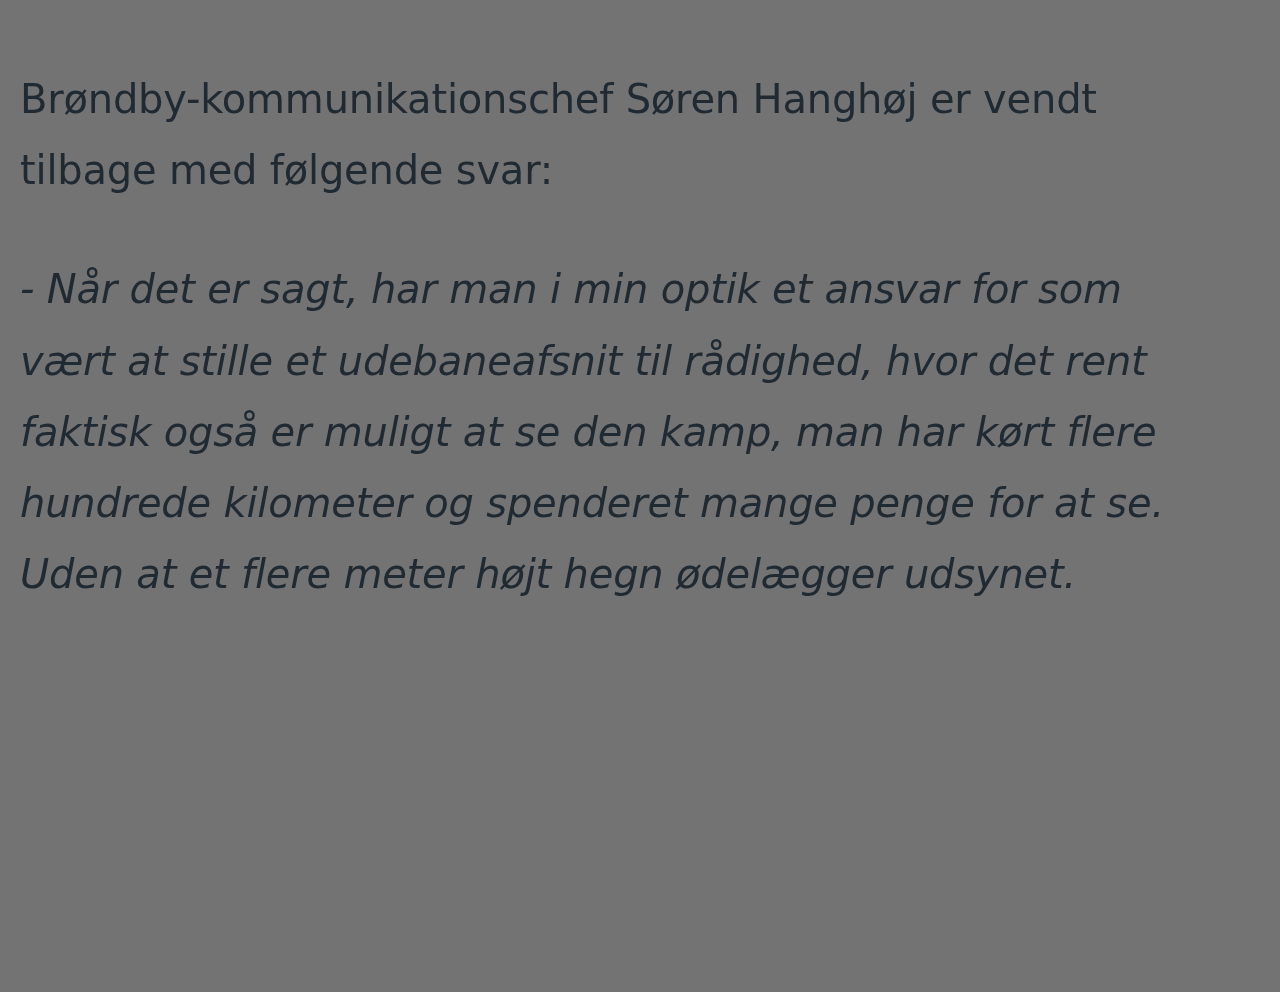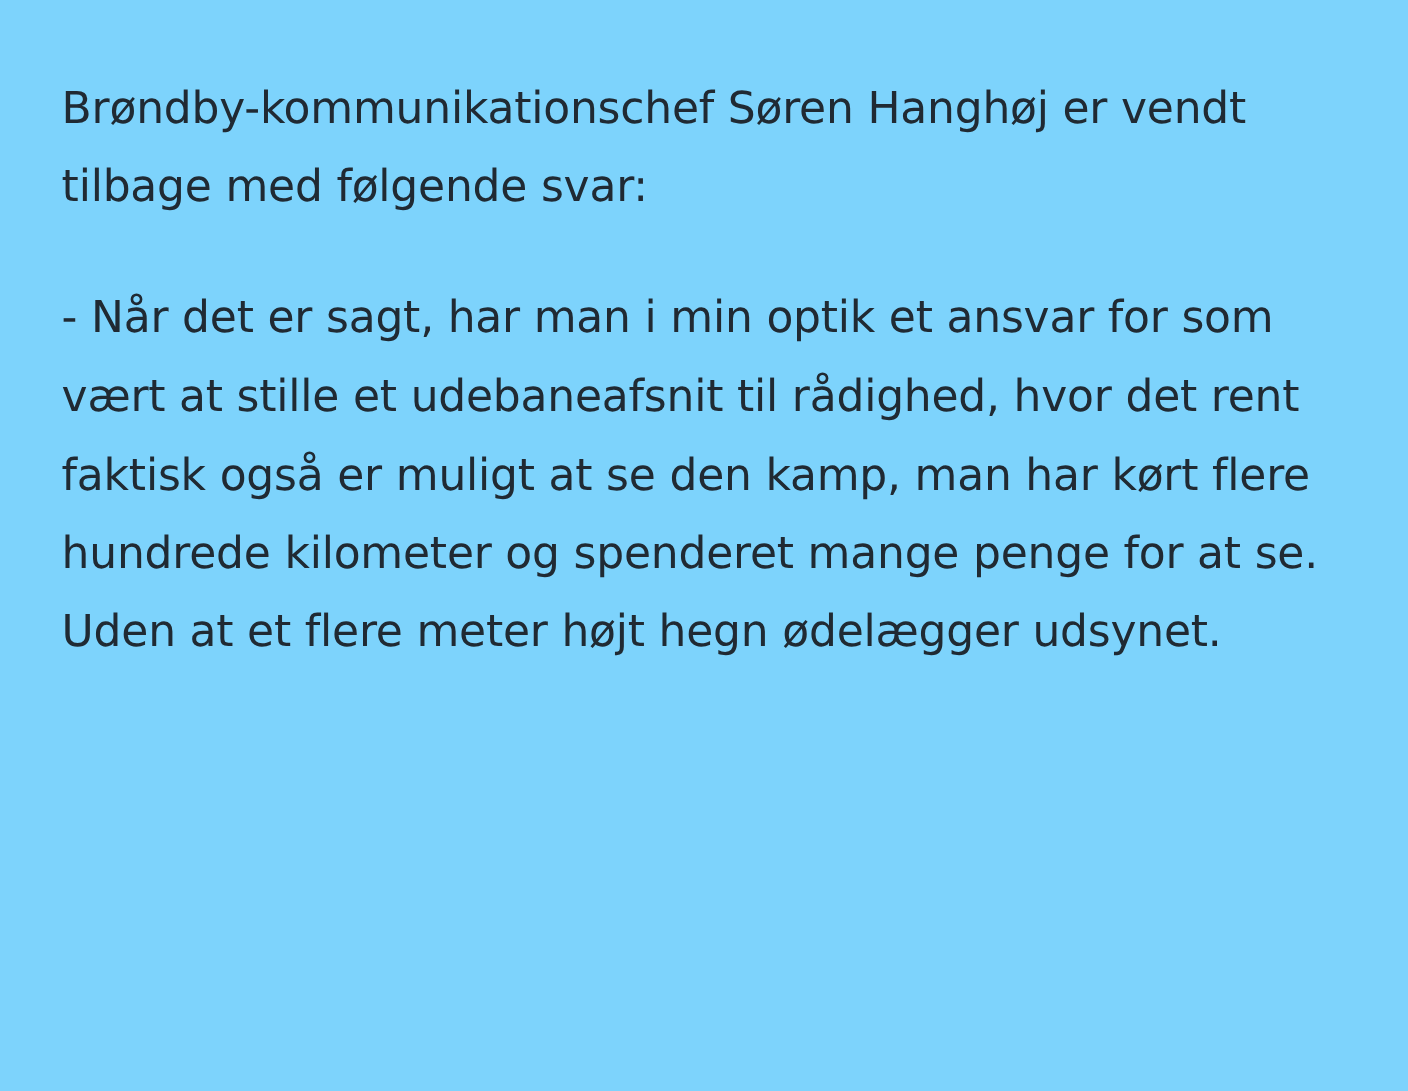--- a/index.html
+++ b/index.html
@@ -12,37 +12,38 @@
     height: 992px;
     background: #fafafa;
     font-family: "DejaVu Sans", "Liberation Sans", sans-serif;
     color: #1f2933;
     overflow: hidden;
   }
   .article {
     box-sizing: border-box;
     width: 1280px;
     height: 992px;
-    padding: 64px 48px 0 56px;
-    background: #7dd3fc;
+    padding: 64px 48px 0 20px;
+    background: #737373;
   }
   .article-body {
     max-width: 1190px;
   }
   .paragraph {
     font-size: 40px;
     line-height: 1.78;
     font-weight: 400;
     letter-spacing: -0.2px;
     color: #202a33;
     margin: 0 0 48px 0;
     white-space: pre-wrap;
   }
   .paragraph:last-child {
     margin-bottom: 0;
+    font-style: italic;
   }
 </style>
 </head>
 <body>
 
 <div class="article">
   <div class="article-body">
     <p class="paragraph">Brøndby-kommunikationschef Søren Hanghøj er vendt tilbage med følgende svar:</p>
     <p class="paragraph">- Når det er sagt, har man i min optik et ansvar for som vært at stille et udebaneafsnit til rådighed, hvor det rent faktisk også er muligt at se den kamp, man har kørt flere hundrede kilometer og spenderet mange penge for at se. Uden at et flere meter højt hegn ødelægger udsynet.</p>
   </div>

